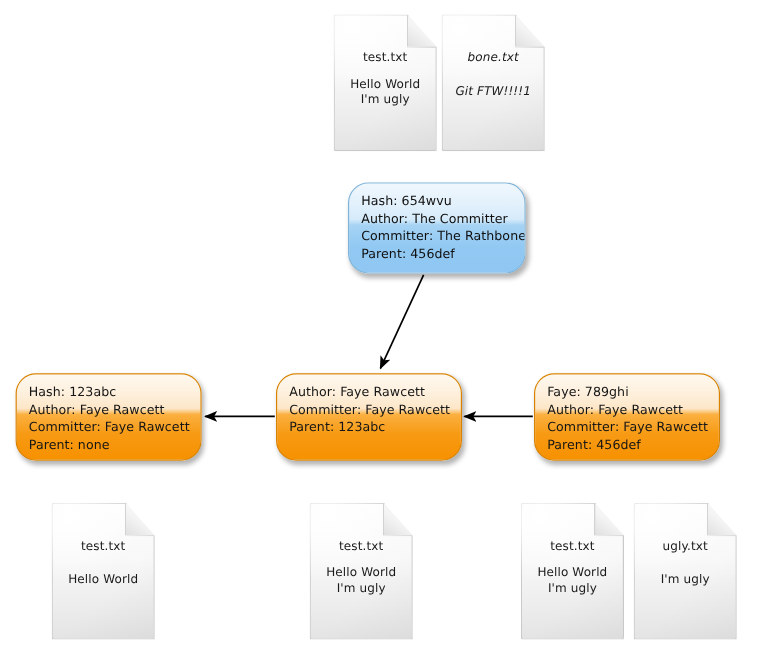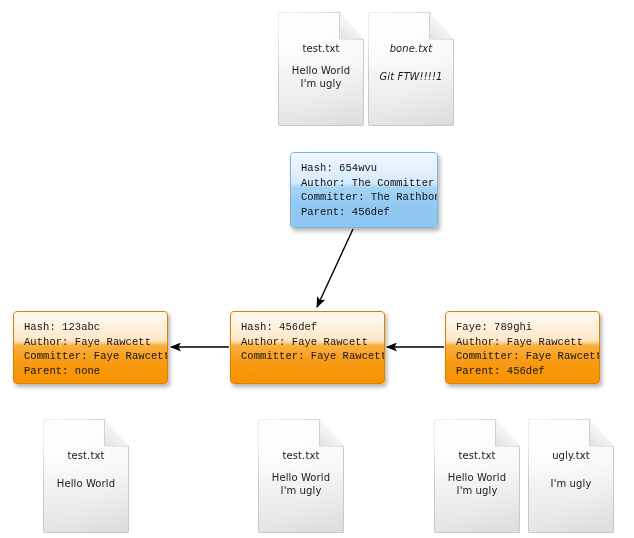--- a/index.html
+++ b/index.html
@@ -83,26 +83,25 @@
     letter-spacing: 0.1px;
     white-space: pre-line;
   }
   .file .fname { top: 30px; }
   .file .fbody { top: 58px; }
   .file.tall-text .fbody { top: 52px; }
 
   
   .node {
     position: absolute;
-    border-radius: 4px;
+    border-radius: 17px;
     box-sizing: border-box;
     box-shadow: 2px 3px 4px rgba(0,0,0,0.30);
     overflow: hidden;
     padding: 0;
-    font-family: Liberation Mono, monospace;
   }
   .node .inner {
     position: absolute;
     inset: 0;
     padding: 8px 0 0 10px;
     font-size: 10.5px;
     line-height: 14.5px;
     color: #101010;
     letter-spacing: 0.05px;
   }
@@ -209,23 +208,23 @@
       <div class="line">Hash: 123abc</div>
       <div class="line">Author: Faye Rawcett</div>
       <div class="line">Committer: Faye Rawcett</div>
       <div class="line">Parent: none</div>
     </div>
   </div>
 
   <div class="node orange" style="left:230px; top:311px; width:155px; height:73px;">
     <div class="gloss"></div>
     <div class="inner">
-      <div class="line">Hash: 456def</div>
       <div class="line">Author: Faye Rawcett</div>
       <div class="line">Committer: Faye Rawcett</div>
+      <div class="line">Parent: 123abc</div>
     </div>
   </div>
 
   <div class="node orange" style="left:445px; top:311px; width:155px; height:73px;">
     <div class="gloss"></div>
     <div class="inner">
       <div class="line">Faye: 789ghi</div>
       <div class="line">Author: Faye Rawcett</div>
       <div class="line">Committer: Faye Rawcett</div>
       <div class="line">Parent: 456def</div>

